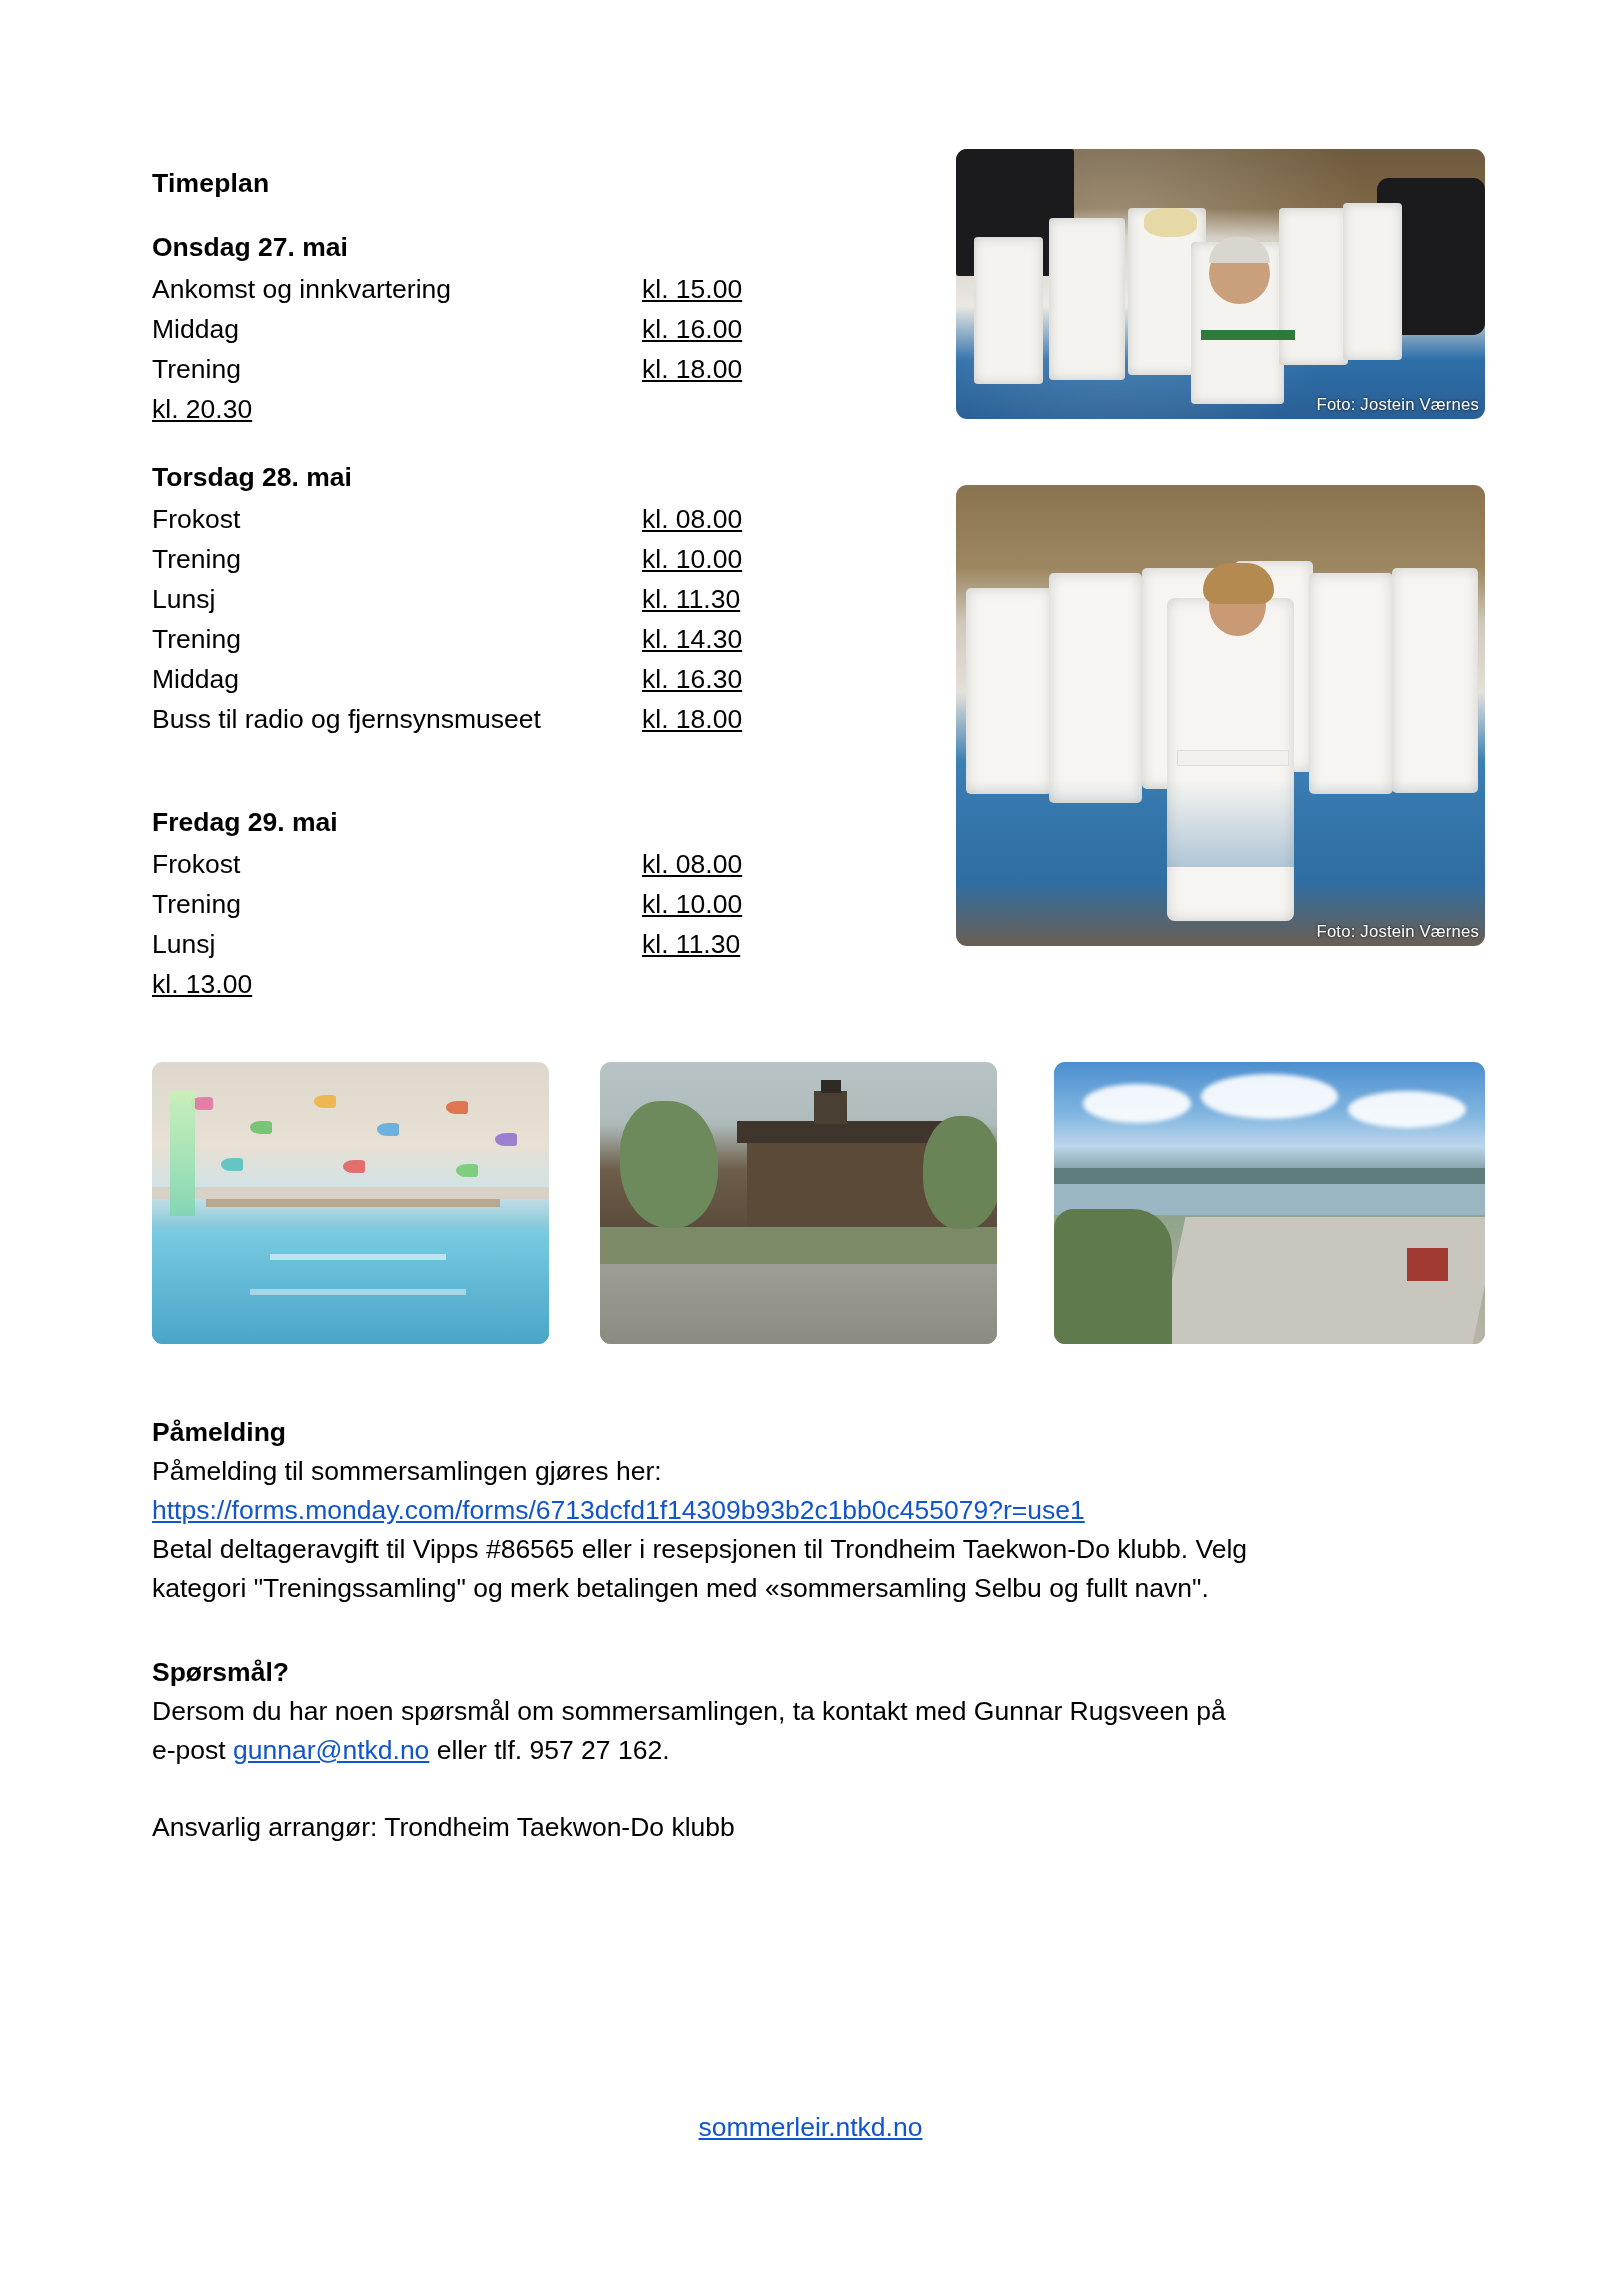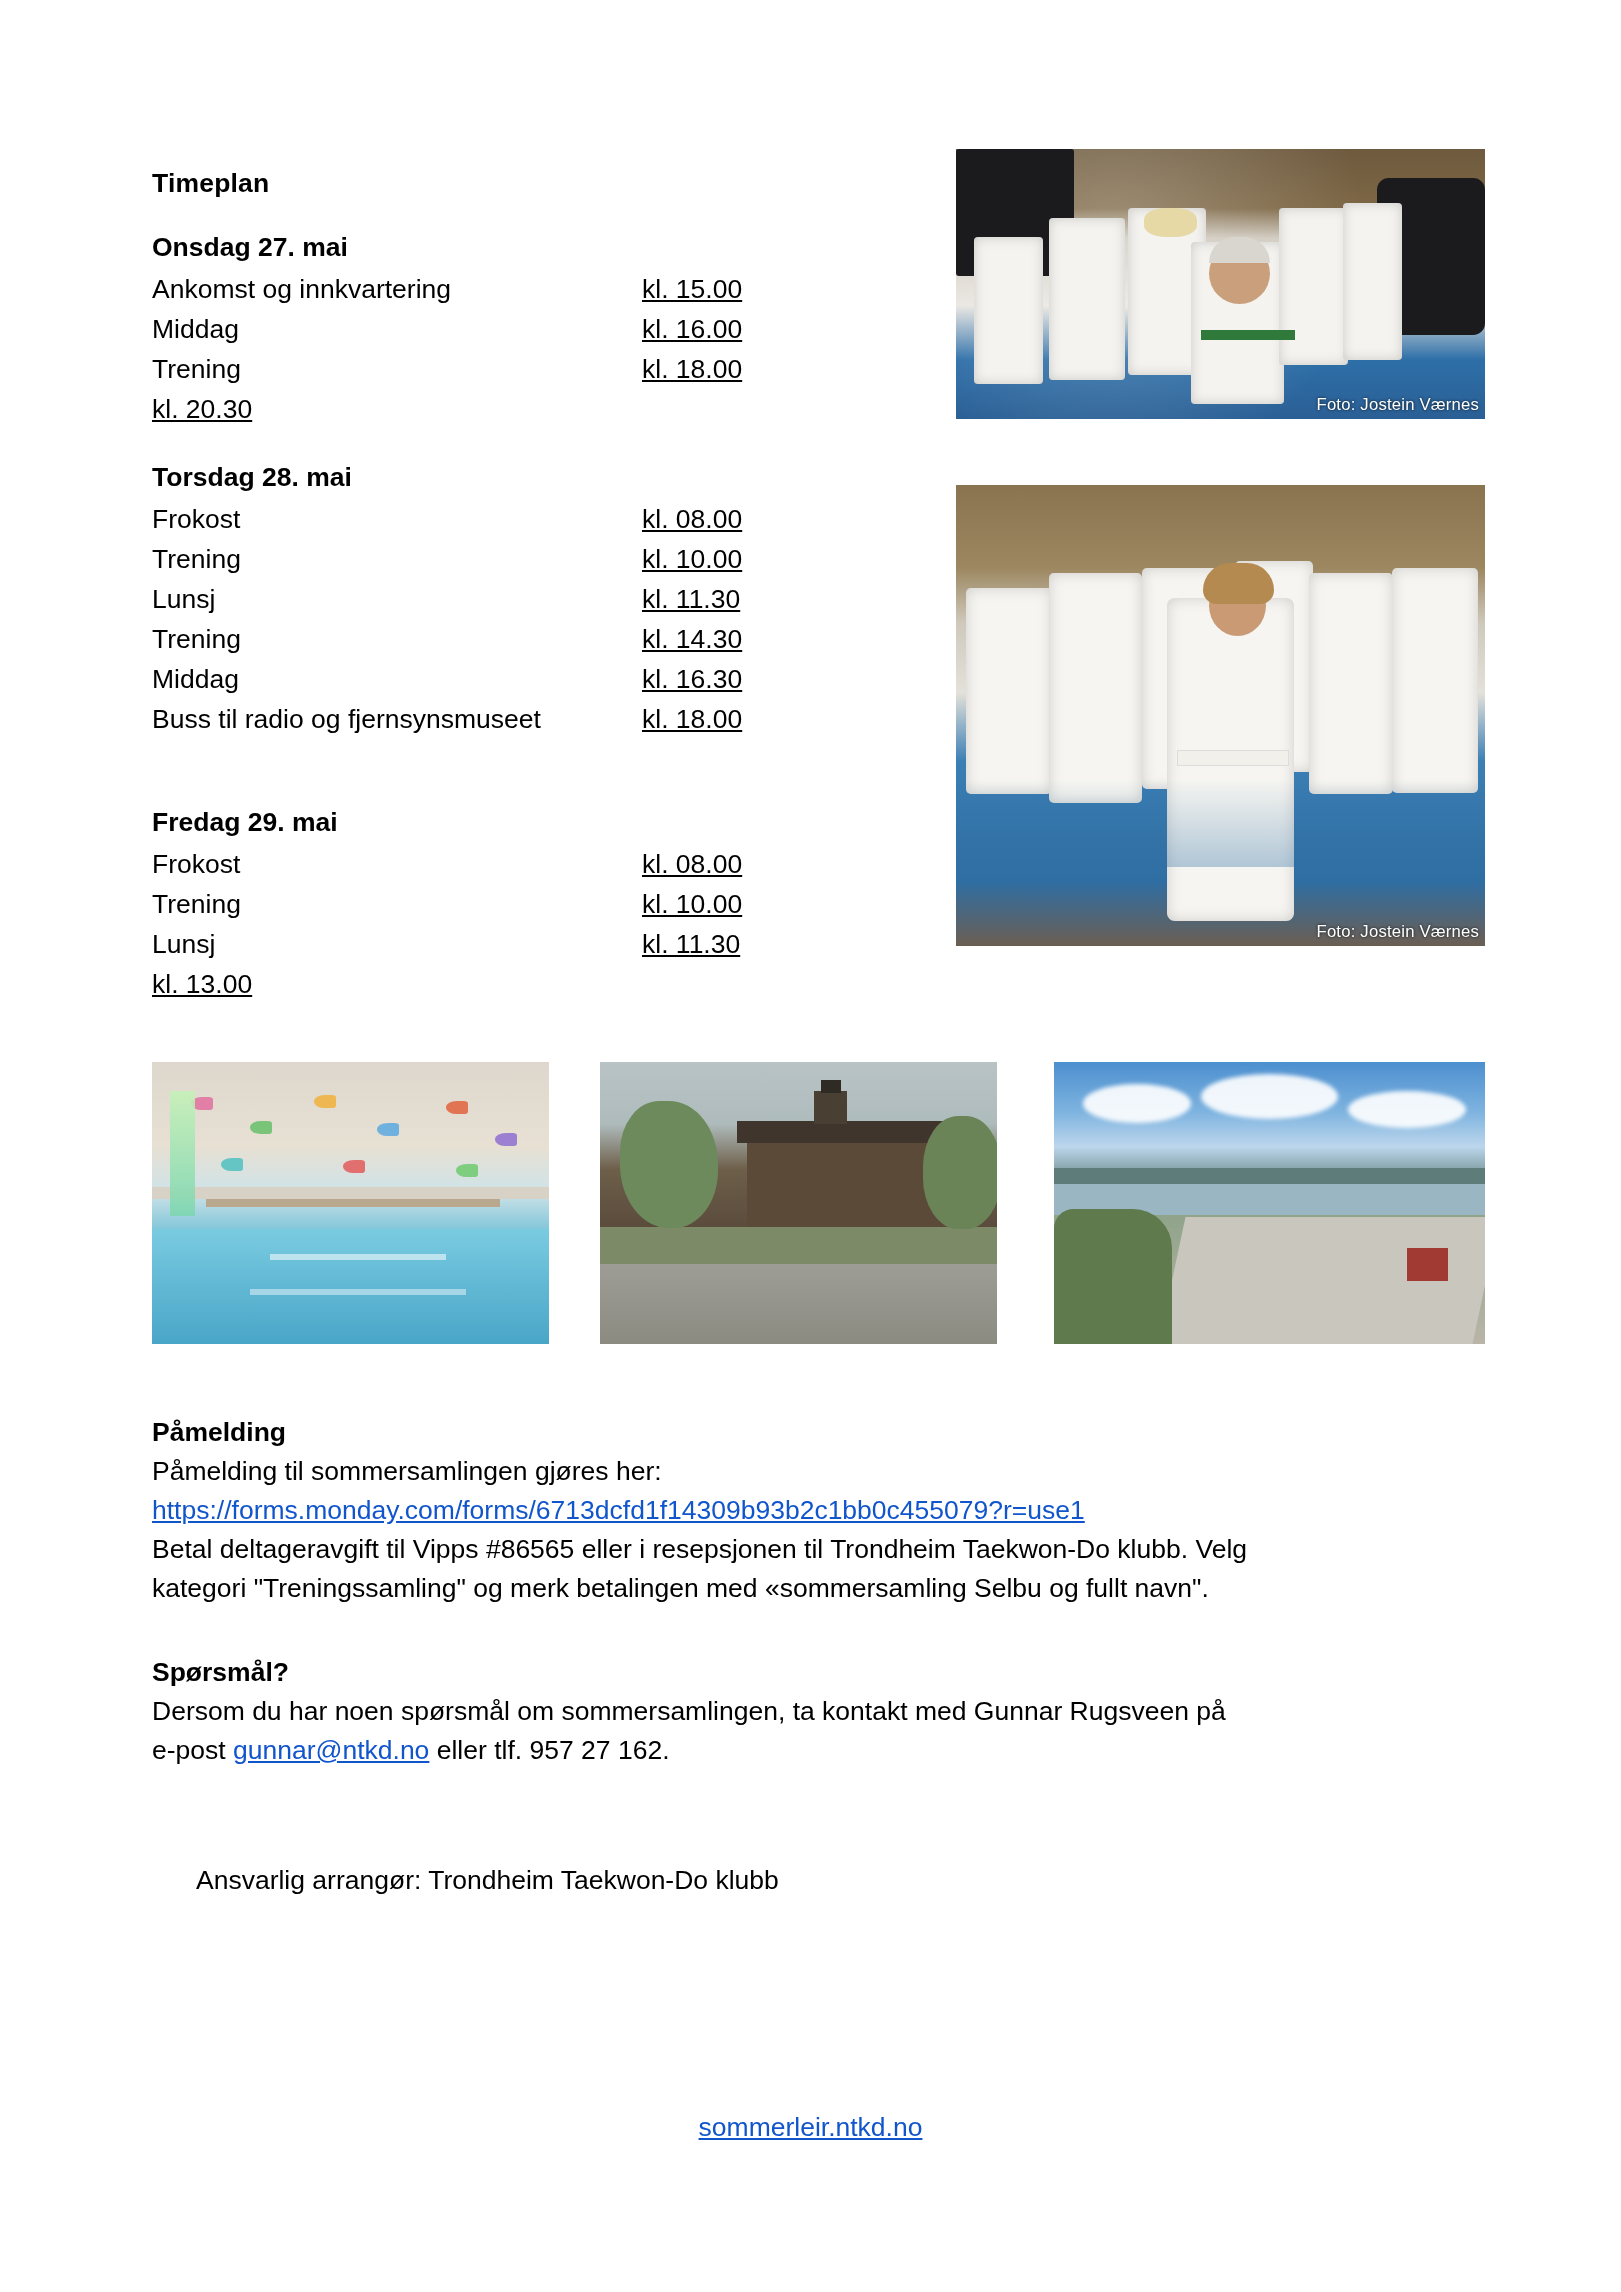--- a/index.html
+++ b/index.html
@@ -57,20 +57,21 @@
     flex: 0 0 auto;
     text-decoration: underline;
   }
   .gap-extra { height: 35px; }
 
   
   .photo {
     position: absolute;
     overflow: hidden;
     background: #b9c4cb;
+    border-radius: 11px;
   }
   .credit {
     position: absolute;
     right: 5.9px;
     bottom: 3.9px;
     color: #fff;
     font-size: 16.7px;
     font-family: "Liberation Sans", sans-serif;
     text-shadow: 0 0 2.9px rgba(0,0,0,.85);
     letter-spacing: 0.2px;
@@ -135,21 +136,21 @@
   }
   .tb-head {
     font-weight: bold;
     font-size: 26.5px;
   }
   a.link, .link {
     color: #1155cc;
   }
   #block-pamelding { top: 1413px; }
   #block-sporsmal  { top: 1653px; }
-  #block-ansvarlig { top: 1861px; margin-left: 44px; }
+  #block-ansvarlig { top: 1808px; }
   #footer-link {
     position: absolute;
     top: 2112px;
     left: 0;
     width: 1621px;
     text-align: center;
     font-size: 26.5px;
   }
 </style>
 </head>

